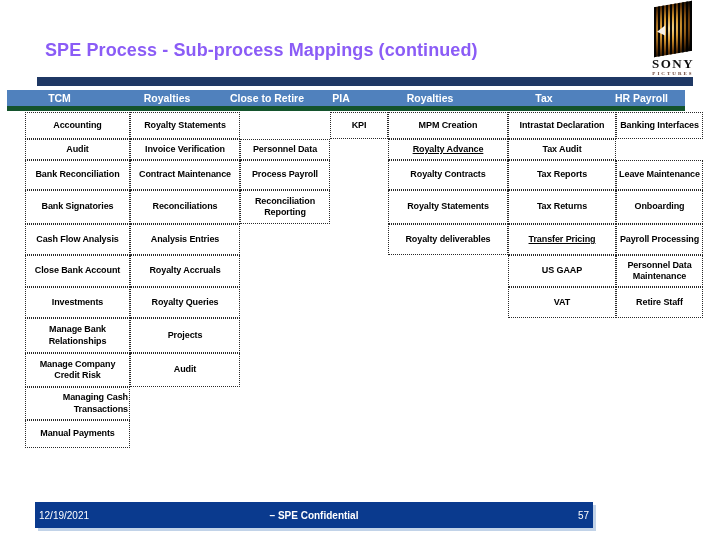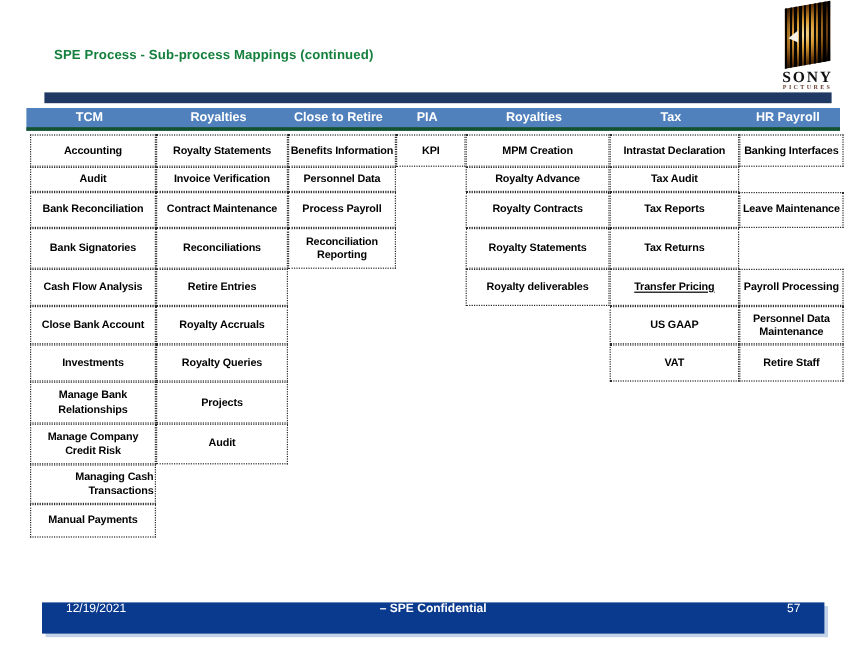--- a/index.html
+++ b/index.html
@@ -1,21 +1,21 @@
 <!DOCTYPE html>
 <html><head>
 <meta charset="utf-8">
 <style>
   html,body{margin:0;padding:0;background:#fff;}
   .slide{
     position:relative;width:720px;height:540px;background:#ffffff;overflow:hidden;
     font-family:"Liberation Sans",sans-serif;
   }
   .title{
-    position:absolute;left:45px;top:40px;font-size:11px;font-weight:bold;color:#15803d;
+    position:absolute;left:45px;top:40px;font-size:18px;font-weight:bold;color:#8b5cf6;
     letter-spacing:0.1px;
   }
   
   .logo{position:absolute;left:641px;top:4px;width:64px;text-align:center;}
   .logo-stripes{
     position:relative;width:38px;height:50px;margin:0 auto;
     transform:skewY(-10deg);
     background:
       repeating-linear-gradient(90deg, rgba(0,0,0,0.95) 0 2px, rgba(0,0,0,0) 2px 4px),
       radial-gradient(ellipse at 42% 48%, #f8e0a0 0%, #d99b33 30%, #6b3c0a 62%, #0b0602 88%);
@@ -31,44 +31,44 @@
   }
   .logo-pictures{
     font-family:"Liberation Serif",serif;font-weight:bold;
     font-size:5px;letter-spacing:2px;color:#6b4234;line-height:1.4;
   }
   .top-bar{
     position:absolute;left:37px;top:77px;width:656px;height:9px;background:#1F3864;
   }
   
   .table-header{
-    position:absolute;left:22px;top:90px;width:678px;height:16px;
+    position:absolute;left:7px;top:90px;width:678px;height:16px;
     display:grid;grid-template-columns:105px 110px 90px 58px 120px 108px 87px;
-    background:#5081BD;border-bottom:3px solid #14532d;
+    background:#5081BD;border-bottom:5px solid #14532d;
   }
   .hcell{
     display:flex;align-items:center;justify-content:center;
     color:#fff;font-weight:bold;font-size:10.5px;white-space:nowrap;
   }
   .table-body{
     position:absolute;left:25px;top:112px;width:678px;
     display:grid;grid-template-columns:105px 110px 90px 58px 120px 108px 87px;
     grid-template-rows:27px 21px 30px 34px 31px 32px 31px 35px 34px 33px 28px;
   }
   .cell{
     border:1px dotted #2a2a2a;background:#fff;
     display:flex;align-items:center;justify-content:center;text-align:center;
     font-weight:bold;font-size:9px;line-height:1.25;color:#000;
     padding:0 1px;box-sizing:border-box;letter-spacing:-0.1px;
   }
   
   .footer{
-    position:absolute;left:35px;top:502px;width:652px;height:26px;
+    position:absolute;left:35px;top:502px;width:558px;height:26px;
     background:#0A3A8E;color:#fff;font-size:10px;
-    display:flex;box-sizing:border-box;padding:0 20px;
+    display:flex;align-items:center;box-sizing:border-box;padding:0 4px;
     box-shadow:3px 3px 0 rgba(80,129,189,0.35);
   }
   .footer-center{
     position:absolute;left:50%;transform:translateX(-50%);white-space:nowrap;font-weight:bold;
   }
   .footer-page{margin-left:auto;}
 </style>
 </head>
 <body>
 
@@ -104,44 +104,44 @@
       <div class="cell" style="grid-area: 6 / 1;">Close Bank Account</div>
       <div class="cell" style="grid-area: 7 / 1;">Investments</div>
       <div class="cell" style="grid-area: 8 / 1;">Manage Bank Relationships</div>
       <div class="cell" style="grid-area: 9 / 1;">Manage Company Credit Risk</div>
       <div class="cell" style="grid-area: 10 / 1; text-align: right;">Managing Cash Transactions</div>
       <div class="cell" style="grid-area: 11 / 1;">Manual Payments</div>
       <div class="cell" style="grid-area: 1 / 2;">Royalty Statements</div>
       <div class="cell" style="grid-area: 2 / 2;">Invoice Verification</div>
       <div class="cell" style="grid-area: 3 / 2;">Contract Maintenance</div>
       <div class="cell" style="grid-area: 4 / 2;">Reconciliations</div>
-      <div class="cell" style="grid-area: 5 / 2;">Retire Entries</div>
+      <div class="cell" style="grid-area: 5 / 2;">Analysis Entries</div>
       <div class="cell" style="grid-area: 6 / 2;">Royalty Accruals</div>
       <div class="cell" style="grid-area: 7 / 2;">Royalty Queries</div>
       <div class="cell" style="grid-area: 8 / 2;">Projects</div>
       <div class="cell" style="grid-area: 9 / 2;">Audit</div>
-      <div class="cell" style="grid-area: 1 / 3;">Benefits Information</div>
       <div class="cell" style="grid-area: 2 / 3;">Personnel Data</div>
       <div class="cell" style="grid-area: 3 / 3;">Process Payroll</div>
       <div class="cell" style="grid-area: 4 / 3;">Reconciliation Reporting</div>
       <div class="cell" style="grid-area: 1 / 4;">KPI</div>
       <div class="cell" style="grid-area: 1 / 5;">MPM Creation</div>
-      <div class="cell" style="grid-area: 2 / 5;">Royalty Advance</div>
+      <div class="cell" style="grid-area: 2 / 5; text-decoration: underline;">Royalty Advance</div>
       <div class="cell" style="grid-area: 3 / 5;">Royalty Contracts</div>
       <div class="cell" style="grid-area: 4 / 5;">Royalty Statements</div>
       <div class="cell" style="grid-area: 1 / 6;">Intrastat Declaration</div>
       <div class="cell" style="grid-area: 5 / 5;">Royalty deliverables</div>
       <div class="cell" style="grid-area: 2 / 6;">Tax Audit</div>
       <div class="cell" style="grid-area: 3 / 6;">Tax Reports</div>
       <div class="cell" style="grid-area: 4 / 6;">Tax Returns</div>
       <div class="cell" style="grid-area: 5 / 6; text-decoration: underline;">Transfer Pricing</div>
       <div class="cell" style="grid-area: 6 / 6;">US GAAP</div>
       <div class="cell" style="grid-area: 7 / 6;">VAT</div>
       <div class="cell" style="grid-area: 1 / 7;">Banking Interfaces</div>
       <div class="cell" style="grid-area: 3 / 7;">Leave Maintenance</div>
+      <div class="cell" style="grid-area: 4 / 7;">Onboarding</div>
       <div class="cell" style="grid-area: 5 / 7;">Payroll Processing</div>
       <div class="cell" style="grid-area: 6 / 7;">Personnel Data Maintenance</div>
       <div class="cell" style="grid-area: 7 / 7;">Retire Staff</div>
     </div>
 
   <div class="footer">
     <span>12/19/2021</span>
     <span class="footer-center">– SPE Confidential</span>
     <span class="footer-page">57</span>
   </div>

